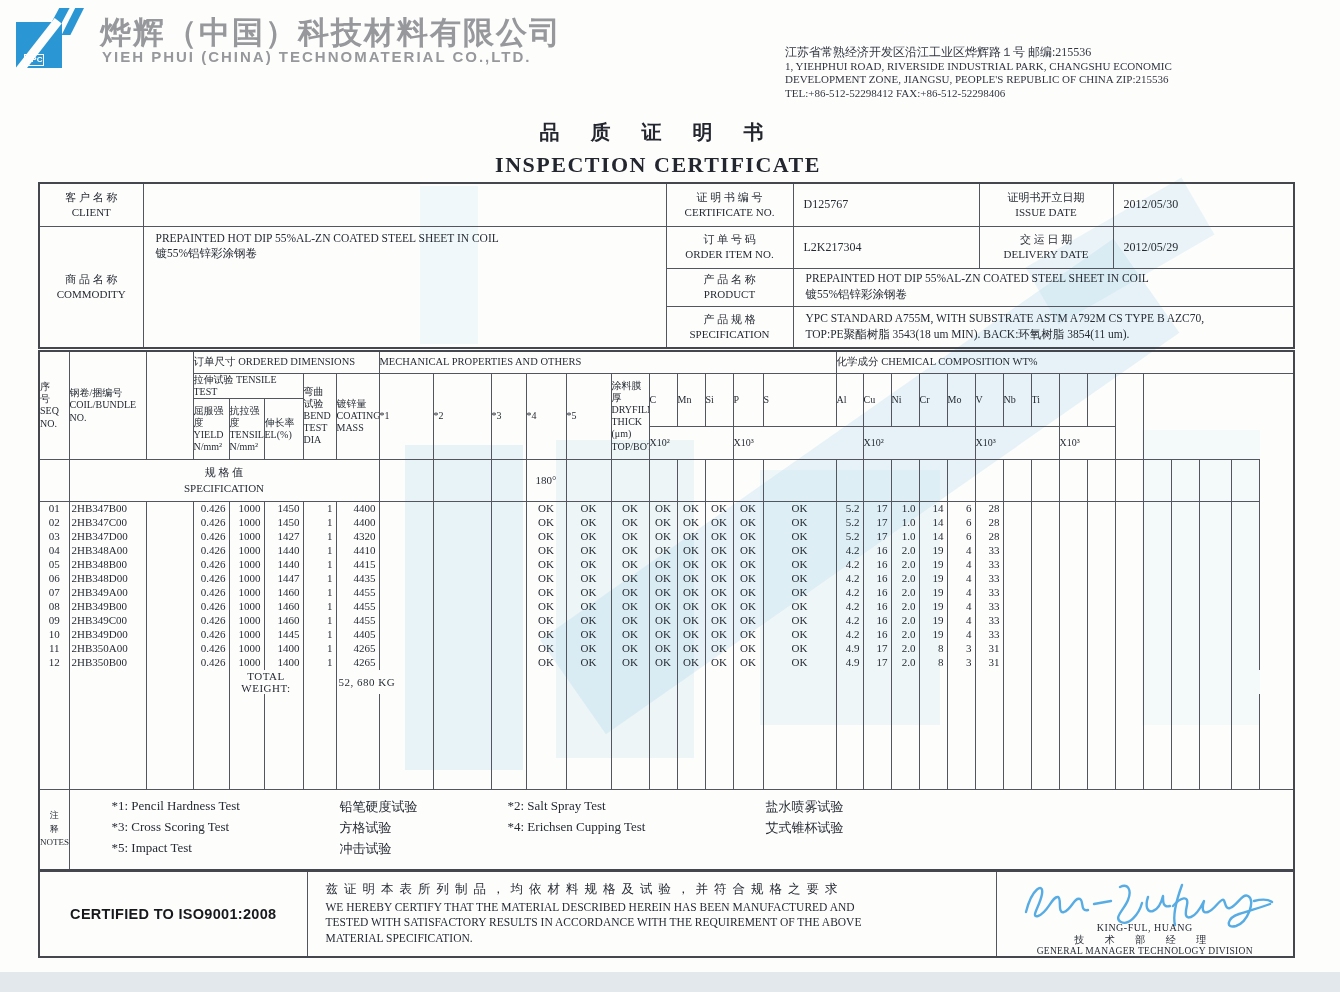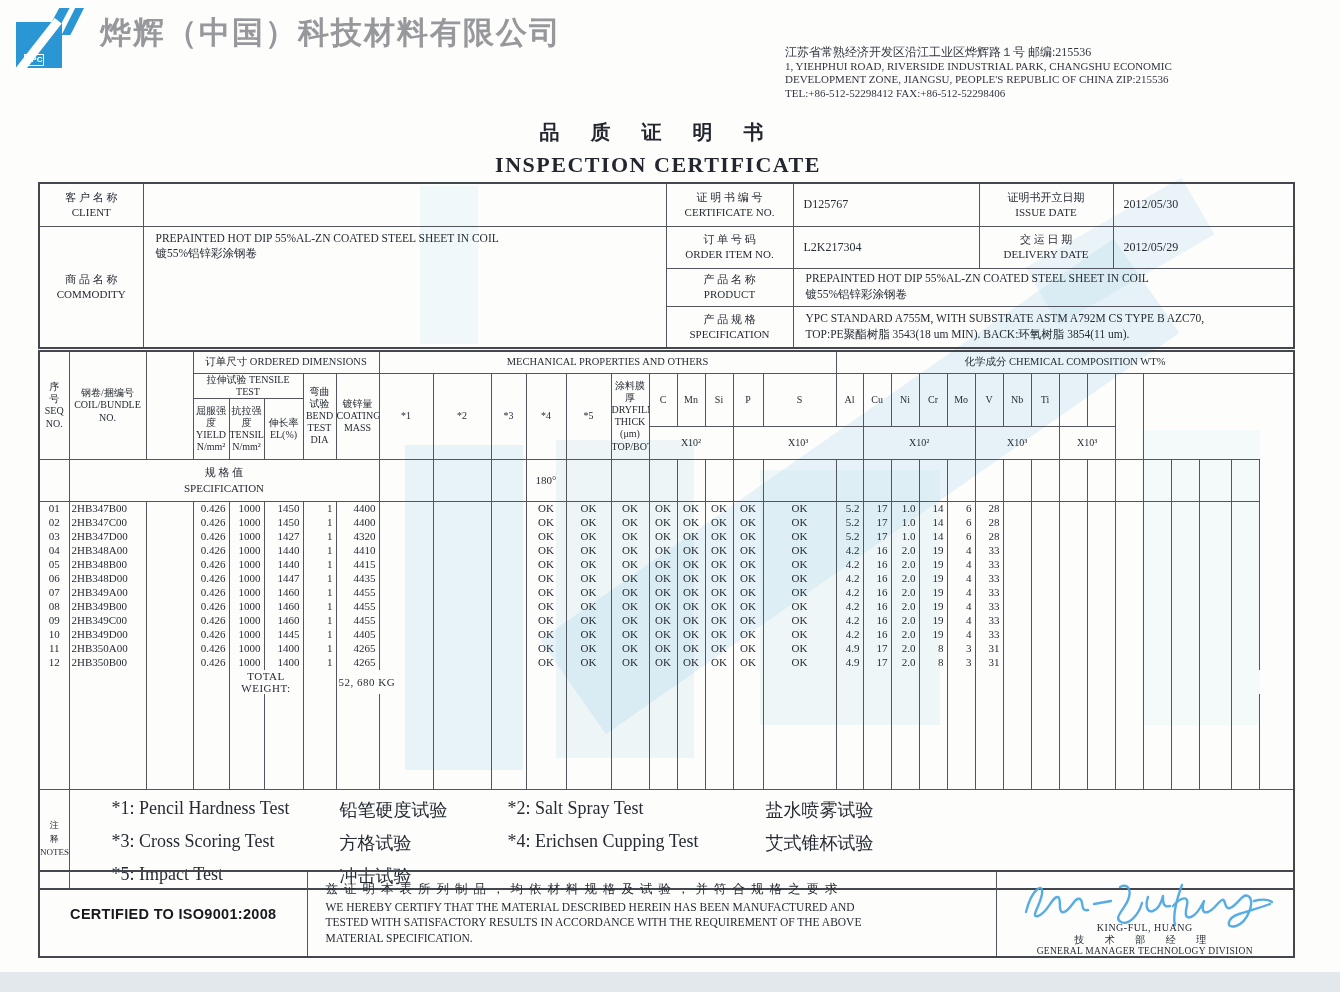--- a/index.html
+++ b/index.html
@@ -54,35 +54,35 @@
   .info{position:absolute;left:38px;top:182px;width:1255px;border:2px solid var(--outer);}
   .info td{border:1px solid var(--line);}
   .ilabel{text-align:center;font-size:11px;line-height:1.35;white-space:pre-line;}
   .ivalue{font-size:12px;padding-left:10px;}
   .ivalue2{font-size:11.5px;padding-left:12px;line-height:1.35;}
 
   
   .main{position:absolute;left:38px;top:350px;width:1255px;border:2px solid var(--outer);}
   .main td.b{border:1px solid var(--line);}
   .main td.v{border-left:1px solid var(--line);border-right:1px solid var(--line);}
-  .hc{text-align:center;font-size:10px;line-height:1.22;white-space:pre-line;}
+  .hc{font-size:10px;line-height:1.22;white-space:pre-line;}
   .gh{font-size:10.5px;}
   .srow td{border:1px solid var(--line);}
   .spec-label{text-align:center;font-size:11px;line-height:1.5;white-space:pre-line;font-family:Liberation Serif, serif;}
   .bend-spec{text-align:center;font-size:11px;}
   .dr td{font-size:11px;line-height:1;height:14px;}
   .trow td{font-size:11px;}
   .ctr{text-align:center;}
   .rgt{text-align:right;padding-right:3px;}
   .lft{text-align:left;padding-left:2px;}
   .tlabel{text-align:center;letter-spacing:.5px;}
   .tvalue{text-align:left;padding-left:2px;letter-spacing:.5px;}
   .notes-label{border:1px solid var(--line);text-align:center;font-size:9px;line-height:1.5;white-space:pre-line;vertical-align:middle;}
   .notes-body{border:1px solid var(--line);vertical-align:top;padding:8px 0 0 42px;}
-  .notes-grid{display:grid;grid-template-columns:228px 168px 258px auto;row-gap:9px;font-size:18px;}
+  .notes-grid{display:grid;grid-template-columns:228px 168px 258px auto;row-gap:3px;font-size:13px;}
 
   
   .ft{position:absolute;left:38px;top:870px;width:1255px;height:88px;border:2px solid var(--outer);}
   .ft td{border:1px solid var(--line);}
   .iso{font-family:"Liberation Sans","DejaVu Sans",sans-serif;font-weight:bold;font-size:14.5px;text-align:center;color:#16181c;letter-spacing:.3px;}
   .certcell{vertical-align:top;padding:9px 10px 0 18px;font-size:11.5px;line-height:1.34;}
   .cn-line{letter-spacing:6px;font-size:12.5px;margin-bottom:2px;}
   .sigcell{text-align:center;vertical-align:middle;}
   .sig-svg{display:block;margin:0 auto -8px auto;}
   .sig-name{font-size:10px;letter-spacing:.5px;}
@@ -104,20 +104,21 @@
   <div class="scan-strip"></div>
 
   <div class="logo z">
     <div class="logo-tri1"></div>
     <div class="logo-tri2"></div>
     <div class="logo-sq"></div>
     <div class="logo-slash"></div>
     <span class="logo-ypc">YPC</span>
   </div>
   <div class="company-cn z">烨辉（中国）科技材料有限公司</div>
+  <div class="company-en z">YIEH PHUI (CHINA) TECHNOMATERIAL CO.,LTD.</div>
   <div class="addr z">
     <div class="cnline">江苏省常熟经济开发区沿江工业区烨辉路１号 邮编:215536</div>
     <div>1, YIEHPHUI ROAD, RIVERSIDE INDUSTRIAL PARK, CHANGSHU ECONOMIC</div>
     <div>DEVELOPMENT ZONE, JIANGSU, PEOPLE'S REPUBLIC OF CHINA ZIP:215536</div>
     <div>TEL:+86-512-52298412  FAX:+86-512-52298406</div>
   </div>
 
   <div class="title-wrap z">
     <div class="title-cn">品 质 证 明 书</div>
     <div class="title-en">INSPECTION CERTIFICATE</div>

